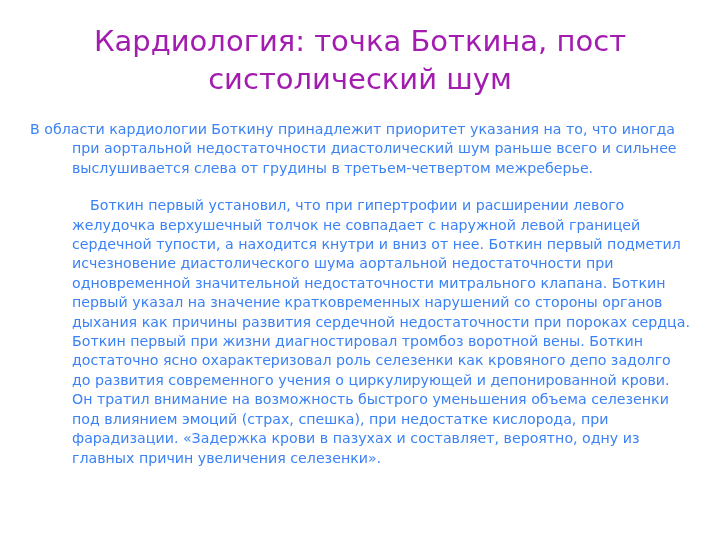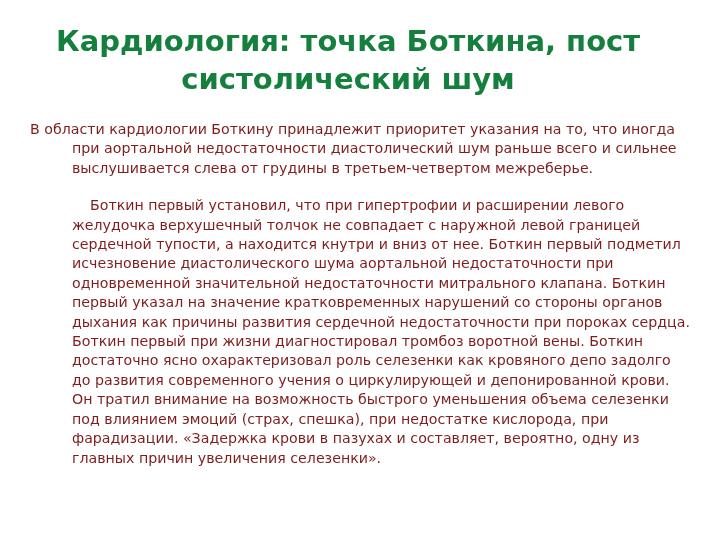--- a/index.html
+++ b/index.html
@@ -16,36 +16,36 @@
   .slide {
     position: relative;
     width: 720px;
     height: 540px;
     box-sizing: border-box;
     background: #ffffff;
     overflow: hidden;
   }
   .slide-title {
     position: absolute;
-    left: 28px;
+    left: 40px;
     top: 22px;
     width: 640px;
     text-align: center;
     font-size: 29px;
     line-height: 38px;
-    color: #15803d;
-    font-weight: bold;
+    color: #a21caf;
+    font-weight: normal;
     font-family: "DejaVu Sans", sans-serif;
   }
   .slide-body {
     position: absolute;
     left: 30px;
     top: 120px;
     width: 662px;
-    color: #7f1d1d;
+    color: #3b82f6;
     font-size: 14.2px;
     line-height: 19.4px;
     font-family: "DejaVu Sans", sans-serif;
   }
   .para {
     margin: 0 0 0 0;
     text-align: left;
   }
   .para-1 {
     text-indent: 0px;

